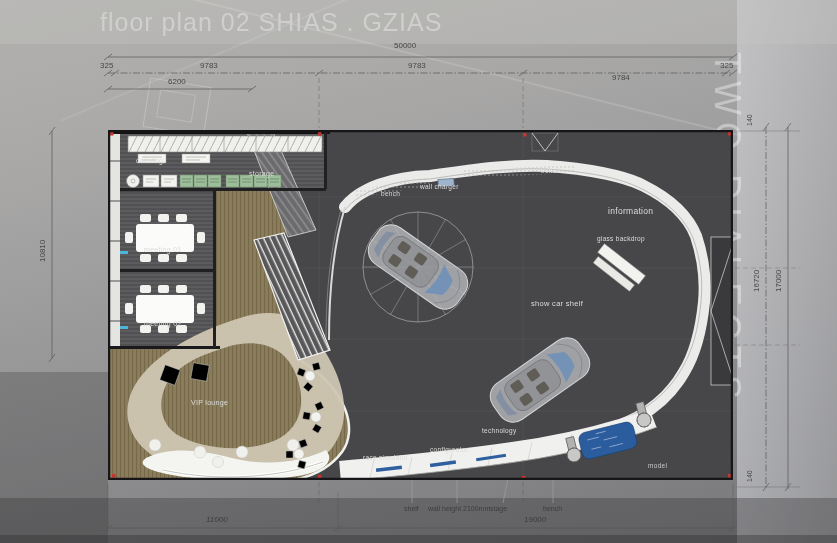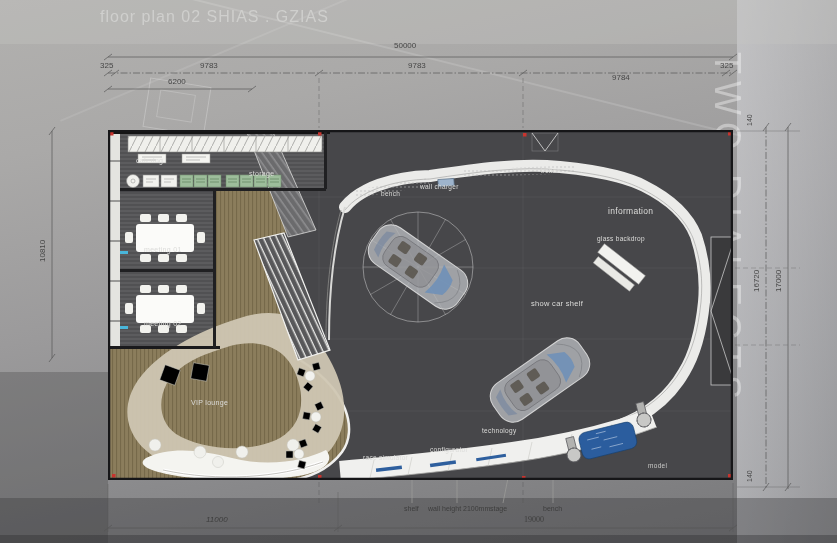--- a/index.html
+++ b/index.html
@@ -17,21 +17,21 @@
   .bg-left-low{left:0;top:372px;width:108px;height:171px;background:rgba(62,62,64,.30);}
   .bg-streak1{left:120px;top:-20px;width:640px;height:2px;background:rgba(255,255,255,.14);
     transform:rotate(14deg);transform-origin:left top;}
   .bg-streak2{left:60px;top:120px;width:420px;height:2px;background:rgba(255,255,255,.10);
     transform:rotate(-23deg);transform-origin:left top;}
   .bg-thumb{left:146px;top:82px;width:60px;height:48px;border:1px solid rgba(255,255,255,.25);
     transform:rotate(9deg);}
   .bg-thumb-in{left:158px;top:92px;width:34px;height:26px;border:1px solid rgba(255,255,255,.20);
     transform:rotate(9deg);}
   
-  .title{left:100px;top:8px;font-size:16px;letter-spacing:1px;color:#cfcfcd;font-weight:400;}
+  .title{left:100px;top:8px;font-size:25px;letter-spacing:1px;color:#cfcfcd;font-weight:400;}
   .watermark{left:748px;top:52px;font-size:36px;font-weight:400;letter-spacing:7px;
     color:rgba(255,255,255,.38);transform:rotate(90deg);transform-origin:left top;white-space:nowrap;}
   .lbl{color:#dcdcda;font-size:7px;letter-spacing:.3px;white-space:nowrap;}
   .lbl-big{font-size:8.5px;}
   .lbl-dark{color:#3d3d3d;font-size:7px;white-space:nowrap;}
   .dim{color:#474747;font-size:8px;white-space:nowrap;}
   .dim-v{transform:rotate(-90deg);transform-origin:left top;}
   .plan{left:108px;top:130px;width:625px;height:350px;}
   svg{display:block;}
   .overlay{left:0;top:0;pointer-events:none;}
@@ -347,13 +347,13 @@
 <div class="abs dim" style="left:408px;top:61px;">9783</div>
 <div class="abs dim" style="left:612px;top:61px;margin-top:12px;">9784</div>
 <div class="abs dim" style="left:720px;top:61px;">325</div>
 <div class="abs dim" style="left:168px;top:77px;">6200</div>
 <div class="abs dim dim-v" style="left:38px;top:262px;">10810</div>
 <div class="abs dim dim-v" style="left:752px;top:292px;">16720</div>
 <div class="abs dim dim-v" style="left:774px;top:292px;">17000</div>
 <div class="abs dim dim-v" style="left:746px;top:126px;font-size:7px;">140</div>
 <div class="abs dim dim-v" style="left:746px;top:482px;font-size:7px;">140</div>
 <div class="abs dim" style="left:206px;top:515px;color:#3d3d3d;font-style:italic;">11000</div>
-<div class="abs dim" style="left:524px;top:515px;color:#3d3d3d;font-family:Liberation Serif, serif;">19000</div>
+<div class="abs dim" style="left:524px;top:515px;color:#3d3d3d;">19000</div>
 
 </body></html>

